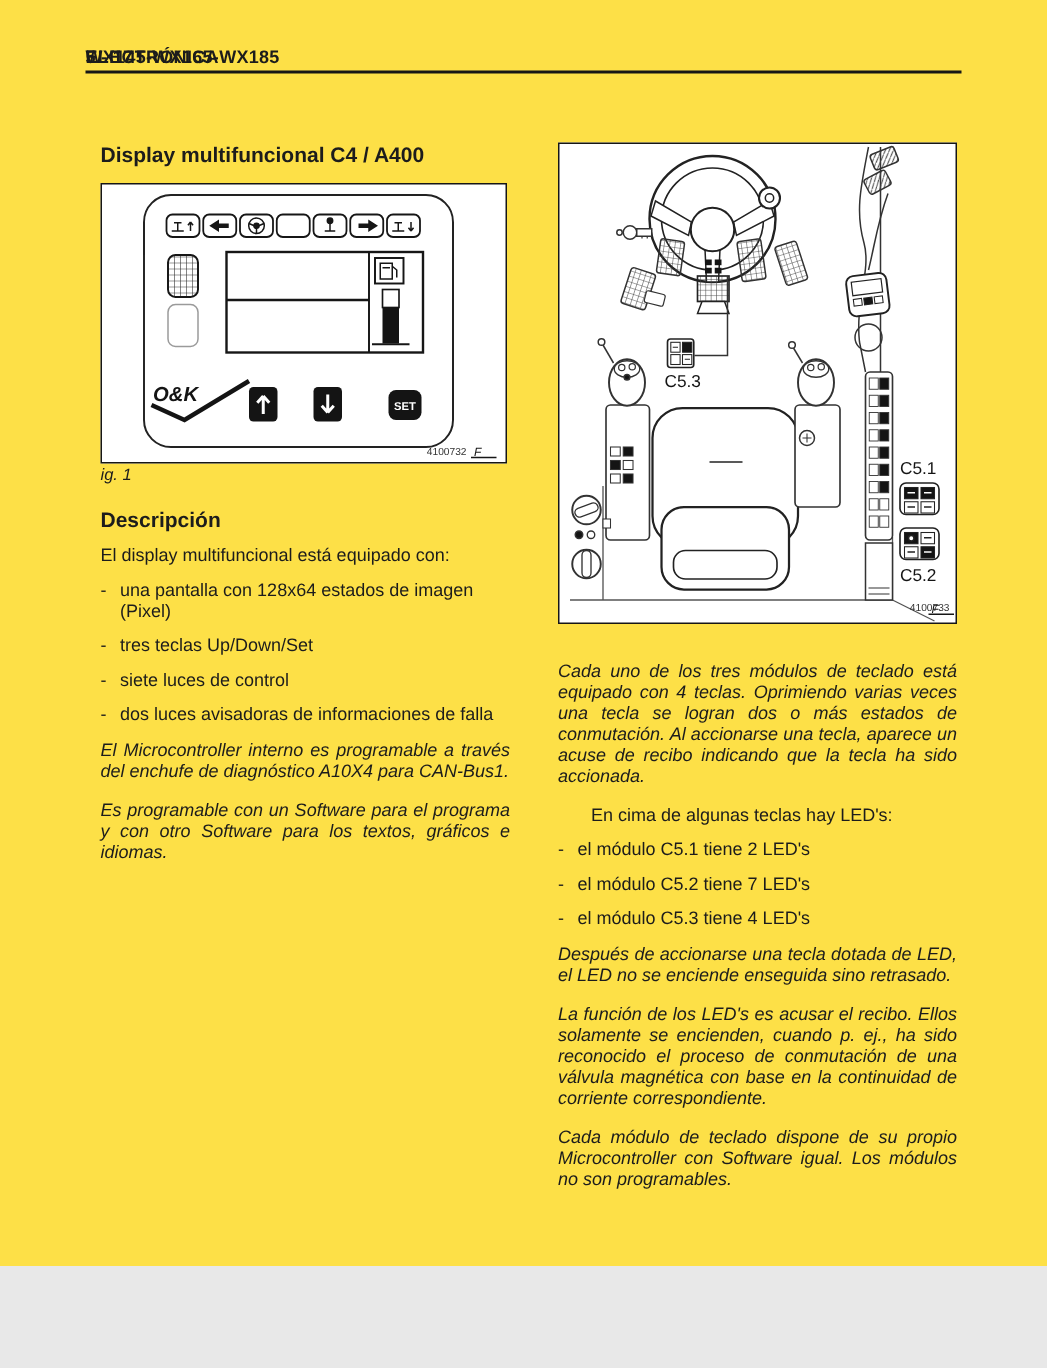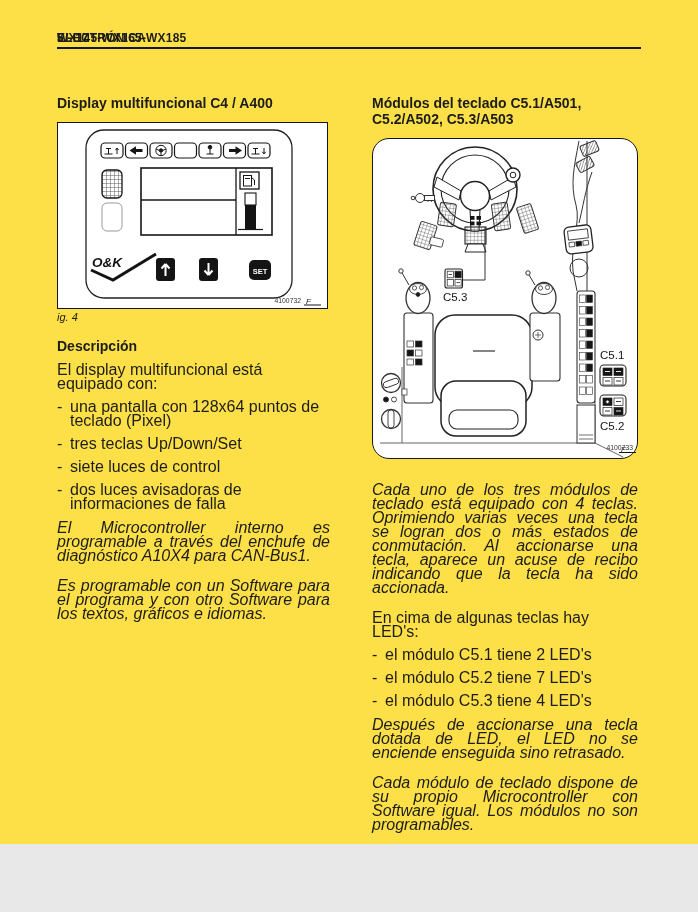--- a/index.html
+++ b/index.html
@@ -8,27 +8,27 @@
     font-family:"Liberation Sans", sans-serif; color:#1c1c1c; overflow:hidden;
   }
   
   .hdr { position:absolute; top:31px; font-size:12px; font-weight:bold; letter-spacing:.2px; }
   .hdr-left { left:57px; }
   .hdr-center { left:57px; width:584px; text-align:left; }
   .hdr-right { left:57px; width:584px; text-align:left; }
   .hdr-rule { position:absolute; left:57px; top:47px; width:584px; height:2px; background:#161616; }
   
   .col { position:absolute; top:95px; }
-  .col-left { left:57px; width:273px; }
+  .col-left { left:67px; width:273px; }
   .col-right { left:372px; width:266px; }
   .col-title { font-size:14px; font-weight:bold; line-height:16px; margin:0 0 11px 0; }
   .figure-box { border:1.4px solid #161616; background:#fff; position:relative; }
   .fig-caption { font-size:11px; font-style:italic; margin-top:2px; }
   .sec-heading { font-size:14px; font-weight:bold; margin:15px 0 0 0; }
-  .body-text { font-size:16px; line-height:14px; }
+  .body-text { font-size:12px; line-height:14px; }
   .para { margin-top:10px; text-align:justify;font-style:italic; }
   .para:last-child { margin-bottom:0; }
   .intro { margin-top:9px; }
   .bullet { display:flex; margin-top:9px; }
   .bullet .dash { width:13px; flex:0 0 13px; }
   .bullet .btxt { flex:1; }
   svg text { font-family:"Liberation Sans", sans-serif; }
 </style>
 </head>
 <body>
@@ -123,53 +123,52 @@
         <g>
           <rect x="191" y="137" width="22" height="20" rx="5" fill="#141414"></rect>
           <text x="202" y="150.5" font-size="7.5" font-weight="bold" fill="#fff" text-anchor="middle">SET</text>
         </g>
 
         <text x="243" y="180" font-size="6.8" fill="#333" text-anchor="end">4100732</text>
         <path d="M246 182h17" stroke="#161616" stroke-width="1"></path>
         <text x="248" y="181" font-size="8" font-style="italic" fill="#141414">F</text>
       </svg>
     </div>
-    <div class="fig-caption">ig. 4</div>
+    <div class="fig-caption">ig. 1</div>
 
     <h3 class="sec-heading">Descripción</h3>
 
     <div class="body-text">
       <div class="intro">El display multifuncional está equipado con:</div>
 
       <div class="bullet">
         <span class="dash">-</span>
-        <span class="btxt">una pantalla con 128x64 puntos de teclado (Pixel)</span>
+        <span class="btxt">una pantalla con 128x64 estados de imagen (Pixel)</span>
       </div>
       <div class="bullet">
         <span class="dash">-</span>
         <span class="btxt">tres teclas Up/Down/Set</span>
       </div>
       <div class="bullet">
         <span class="dash">-</span>
         <span class="btxt">siete luces de control</span>
       </div>
       <div class="bullet">
         <span class="dash">-</span>
         <span class="btxt">dos luces avisadoras de informaciones de falla</span>
       </div>
 
       <p class="para">El Microcontroller interno es programable a través del enchufe de diagnóstico A10X4 para CAN-Bus1.</p>
       <p class="para">Es programable con un Software para el programa y con otro Software para los textos, gráficos e idiomas.</p>
     </div>
   </div>
 
   <div class="col col-right">
-    <h2 class="col-title">Módulos del teclado C5.1/A501, C5.2/A502, C5.3/A503</h2>
-
-    <div class="figure-box" style="width:264px;height:319px;border-radius:17px;">
+
+    <div class="figure-box" style="width:264px;height:319px;">
       <svg width="264" height="319" viewBox="0 0 264 319">
         <defs>
           <pattern id="gridB" width="3.6" height="3.6" patternUnits="userSpaceOnUse">
             <path d="M0 0H3.6M0 0V3.6" stroke="#444" stroke-width="0.7" fill="none"></path>
           </pattern>
           <pattern id="diagB" width="3.5" height="3.5" patternUnits="userSpaceOnUse">
             <path d="M0 3.5L3.5 0" stroke="#444" stroke-width="0.7" fill="none"></path>
           </pattern>
         </defs>
 
@@ -334,33 +333,34 @@
 
         <text x="260" y="311" font-size="6.8" fill="#333" text-anchor="end">4100733</text>
         <path d="M246 313.5h17" stroke="#161616" stroke-width="1"></path>
         <text x="248" y="312.5" font-size="8" font-style="italic" fill="#141414">F</text>
       </svg>
     </div>
 
     <div class="body-text">
       <p class="para" style="margin-top:24px;">Cada uno de los tres módulos de teclado está equipado con 4 teclas. Oprimiendo varias veces una tecla se logran dos o más estados de conmutación. Al accionarse una tecla, aparece un acuse de recibo indicando que la tecla ha sido accionada.</p>
 
-      <div class="intro" style="margin-top:11px;">En cima de algunas teclas hay LED's:</div>
+      <div class="intro" style="margin-top:11px;margin-left:22px;">En cima de algunas teclas hay LED's:</div>
 
       <div class="bullet">
         <span class="dash">-</span>
         <span class="btxt">el módulo C5.1 tiene 2 LED's</span>
       </div>
       <div class="bullet">
         <span class="dash">-</span>
         <span class="btxt">el módulo C5.2 tiene 7 LED's</span>
       </div>
       <div class="bullet">
         <span class="dash">-</span>
         <span class="btxt">el módulo C5.3 tiene 4 LED's</span>
       </div>
 
       <p class="para">Después de accionarse una tecla dotada de LED, el LED no se enciende enseguida sino retrasado.</p>
+      <p class="para">La función de los LED's es acusar el recibo. Ellos solamente se encienden, cuando p. ej., ha sido reconocido el proceso de conmutación de una válvula magnética con base en la continuidad de corriente correspondiente.</p>
       <p class="para">Cada módulo de teclado dispone de su propio Microcontroller con Software igual. Los módulos no son programables.</p>
     </div>
   </div>
 
 </div>
 
 </body></html>

